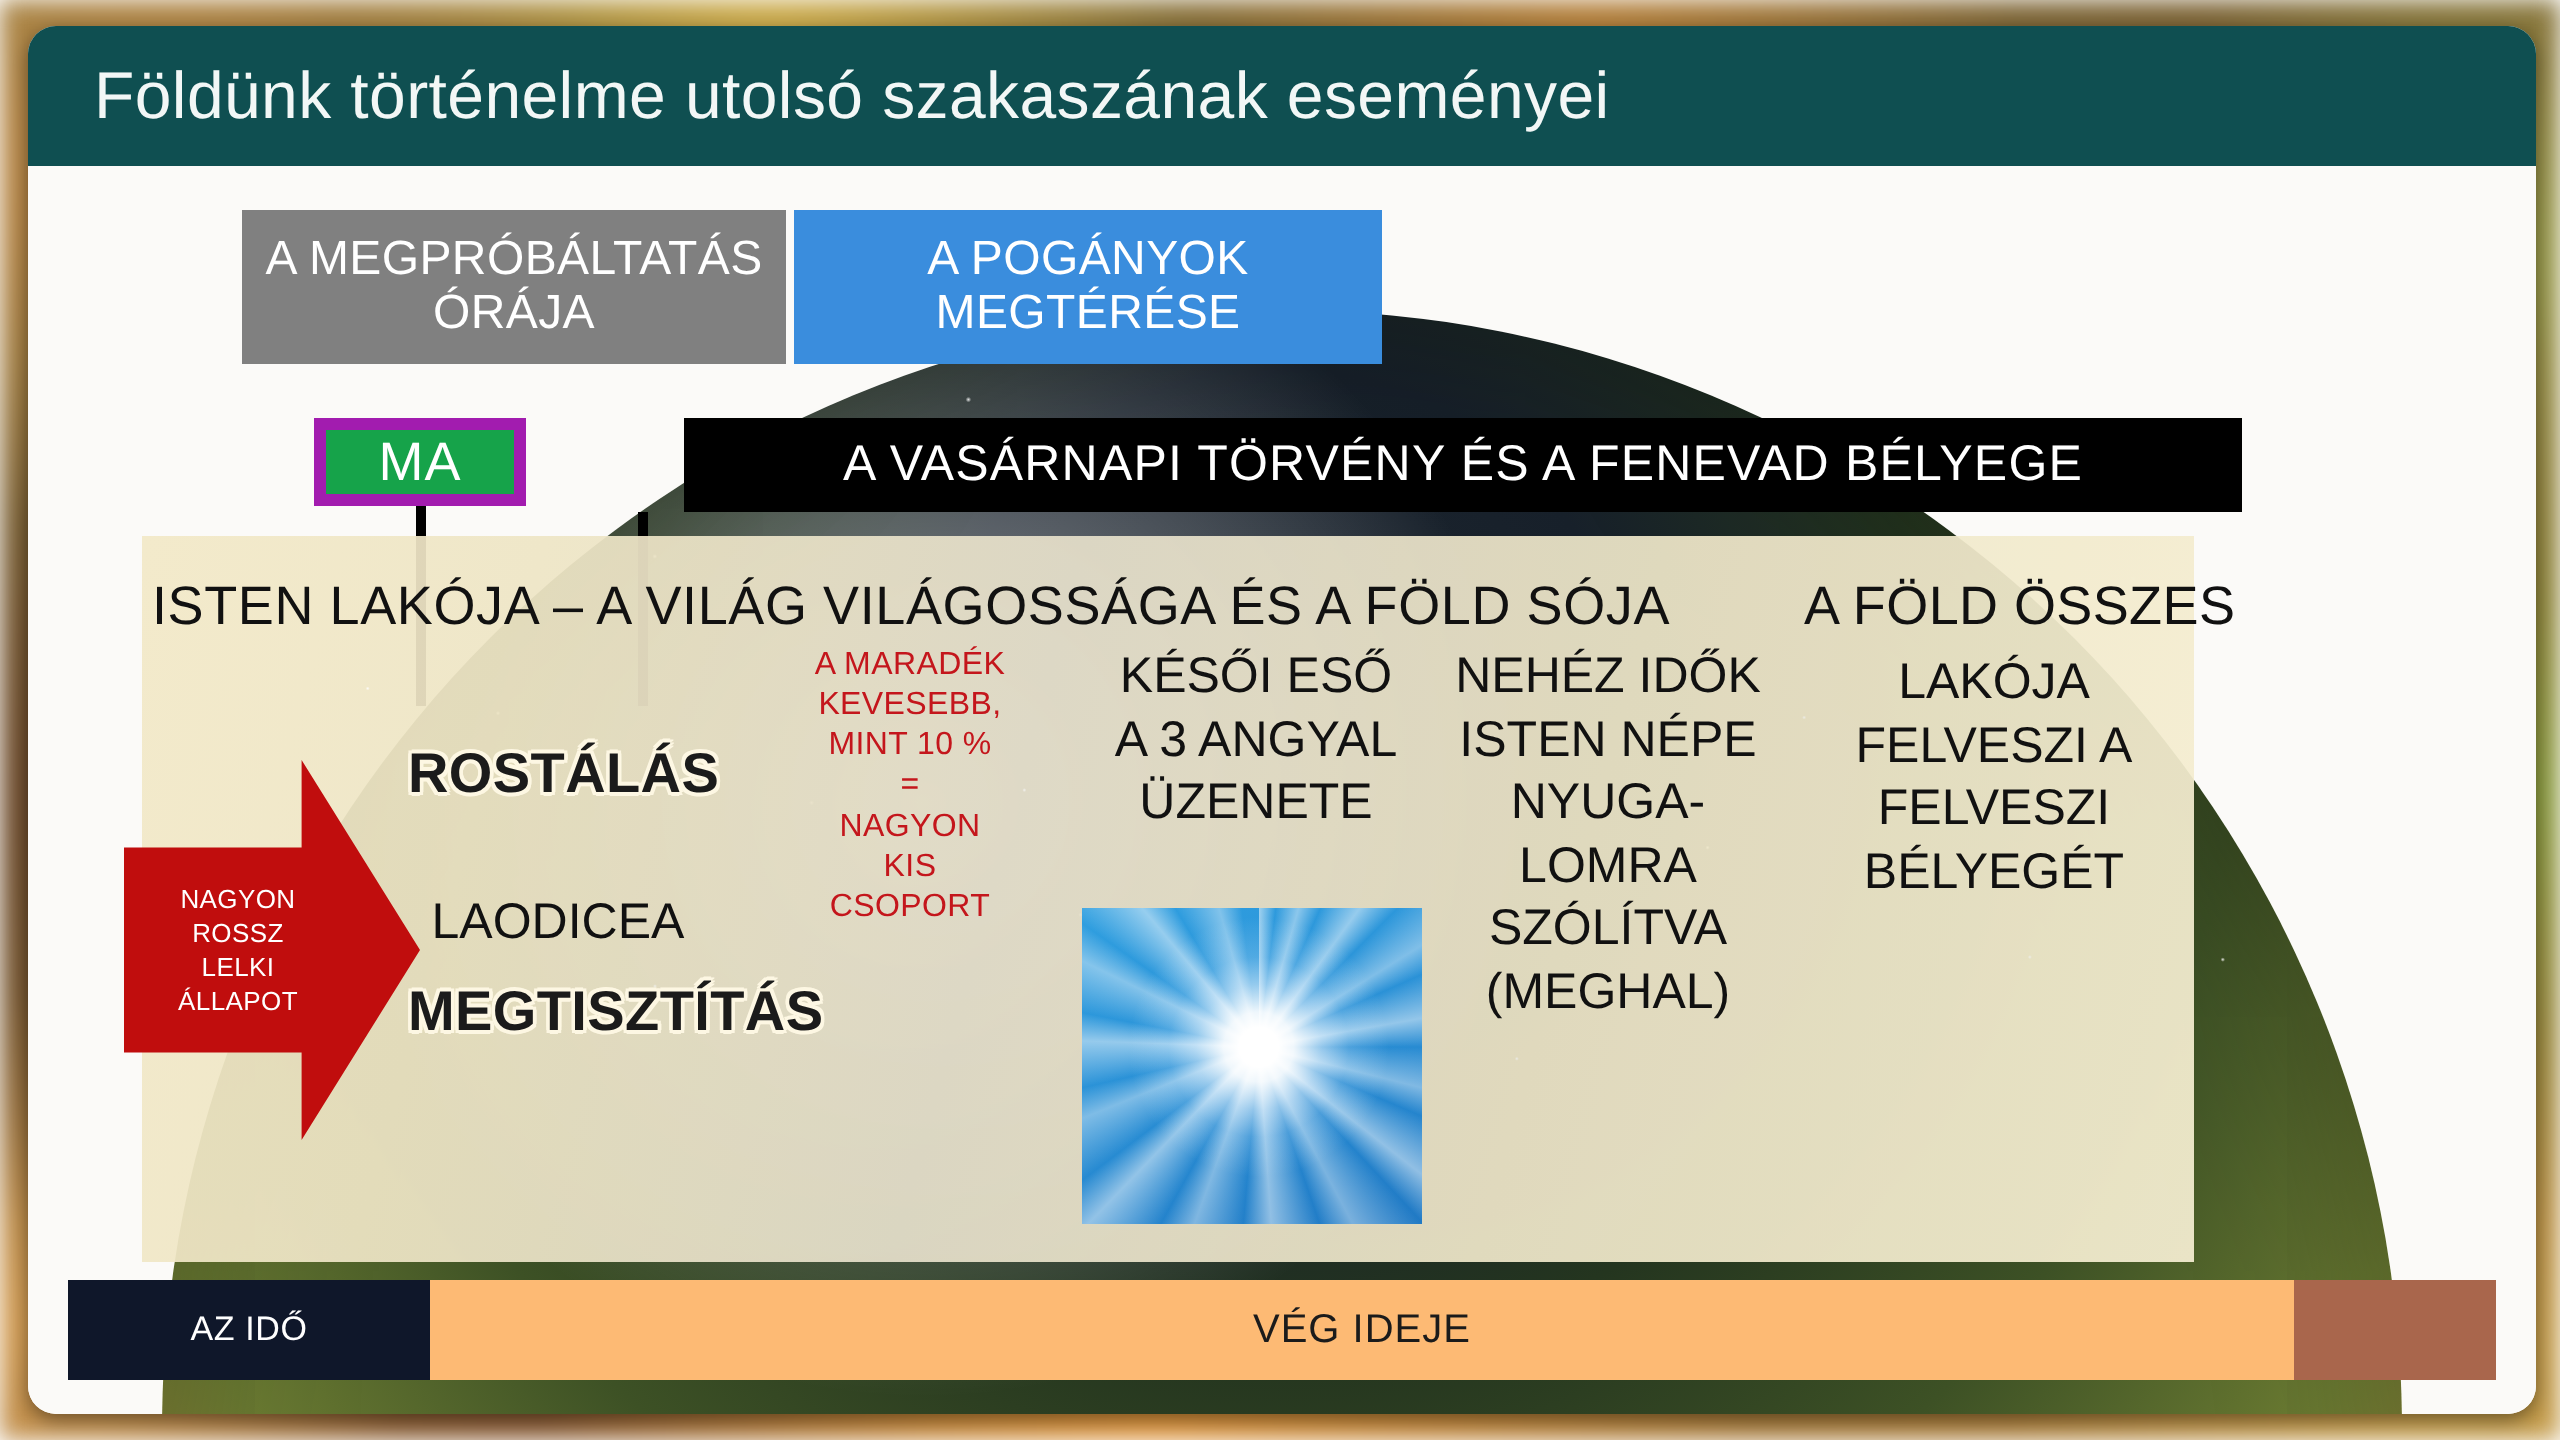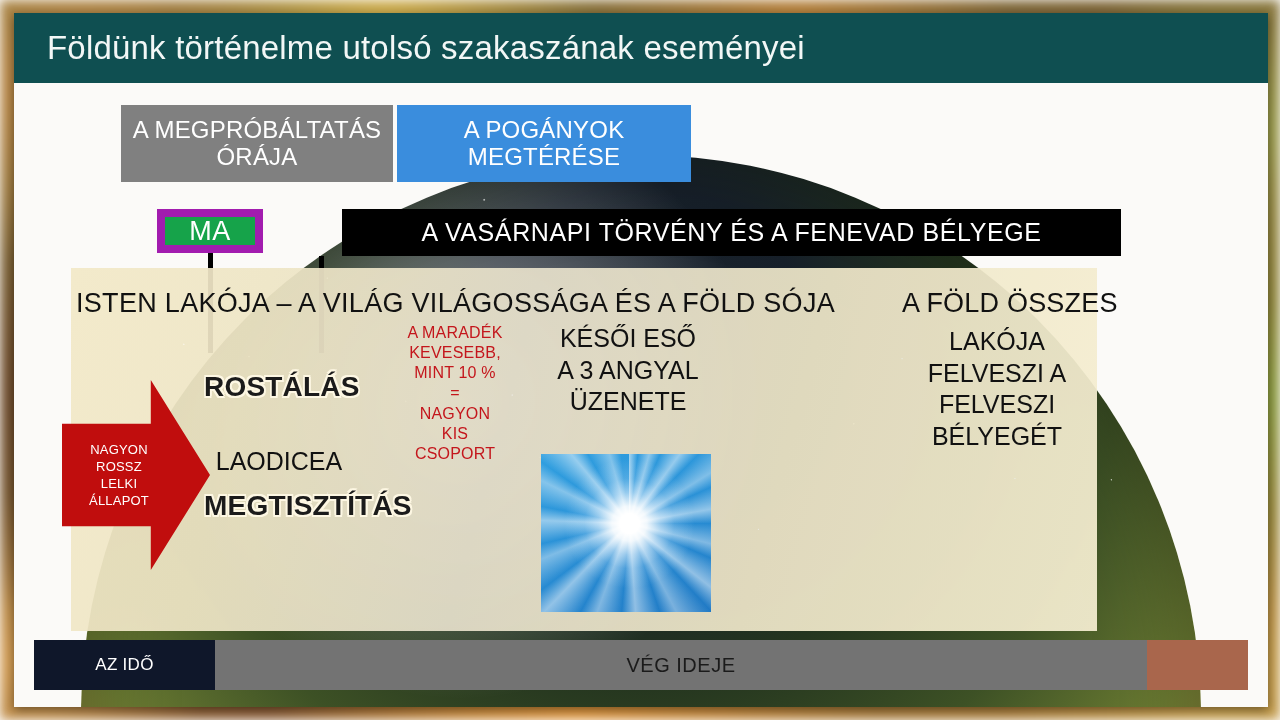--- a/index.html
+++ b/index.html
@@ -28,20 +28,21 @@
     filter: blur(6px);
   }
 
   
   #slide {
     position: absolute;
     left: 14px; top: 13px; width: 1254px; height: 694px;
     background: #fbfaf8;
     box-shadow: 0 3px 10px rgba(0,0,0,.45);
     overflow: hidden;
+    border-radius: 14px;
   }
 
   
   .globe-wrap {
     position: absolute; left: 0; top: 70px; right: 0; bottom: 0;
     overflow: hidden;
   }
   .globe-sky { position: absolute; inset: 0; background: #fbfaf8; }
   .globe {
     position: absolute;
@@ -100,21 +101,21 @@
     line-height: 1.12;
     letter-spacing: .2px;
   }
   #cat-gray { left: 107px; top: 92px; width: 272px; height: 77px; background: #808080; }
   #cat-blue { left: 383px; top: 92px; width: 294px; height: 77px; background: #3a8ddd; }
 
   
   #ma-box {
     position: absolute; left: 143px; top: 196px; width: 106px; height: 44px;
     background: #16a34a;
-    border: 8px solid #a21caf;
+    border: 6px solid #a21caf;
     display: flex; align-items: center; justify-content: center;
     color: #fff; font-size: 27px; letter-spacing: .5px;
   }
   #black-banner {
     position: absolute; left: 305px; top: 196px; width: 779px; height: 47px;
     background: #000;
     display: flex; align-items: center; justify-content: center;
     color: #fff; font-size: 25px; letter-spacing: .6px; margin-left: 23px;
   }
 
@@ -219,21 +220,21 @@
   #bottom-bar {
     position: absolute; left: 20px; top: 627px; width: 1214px; height: 50px;
     display: flex;
   }
   #time-label {
     width: 181px; background: #0f172a;
     display: flex; align-items: center; justify-content: center;
     color: #fff; font-size: 17px; letter-spacing: .3px;
   }
   #time-end {
-    width: 932px; background: #737373;
+    width: 932px; background: #fdba74;
     display: flex; align-items: center; justify-content: center;
     color: #1b1b1b; font-size: 20px; letter-spacing: .5px;
   }
   #time-tail { flex: 1; background: #a9664c; }
 </style>
 </head>
 <body>
 
 <div id="backdrop"></div>
 
@@ -289,20 +290,28 @@
     <div>CSOPORT</div>
   </div>
 
   <div id="col3" class="col">
     <div class="u">KÉSŐI ESŐ</div>
     <div>A 3 ANGYAL</div>
     <div>ÜZENETE</div>
   </div>
   <div id="sun-img"></div>
 
+  <div id="col4" class="col">
+    <div class="u">NEHÉZ IDŐK</div>
+    <div>ISTEN NÉPE</div>
+    <div>NYUGA-</div>
+    <div>LOMRA</div>
+    <div>SZÓLÍTVA</div>
+    <div>(MEGHAL)</div>
+  </div>
 
   <div id="col5" class="col">
     <div class="u">LAKÓJA</div>
     <div>FELVESZI A</div>
     <div>FELVESZI</div>
     <div>BÉLYEGÉT</div>
   </div>
 
   <div id="bottom-bar">
     <div id="time-label">AZ IDŐ</div>

